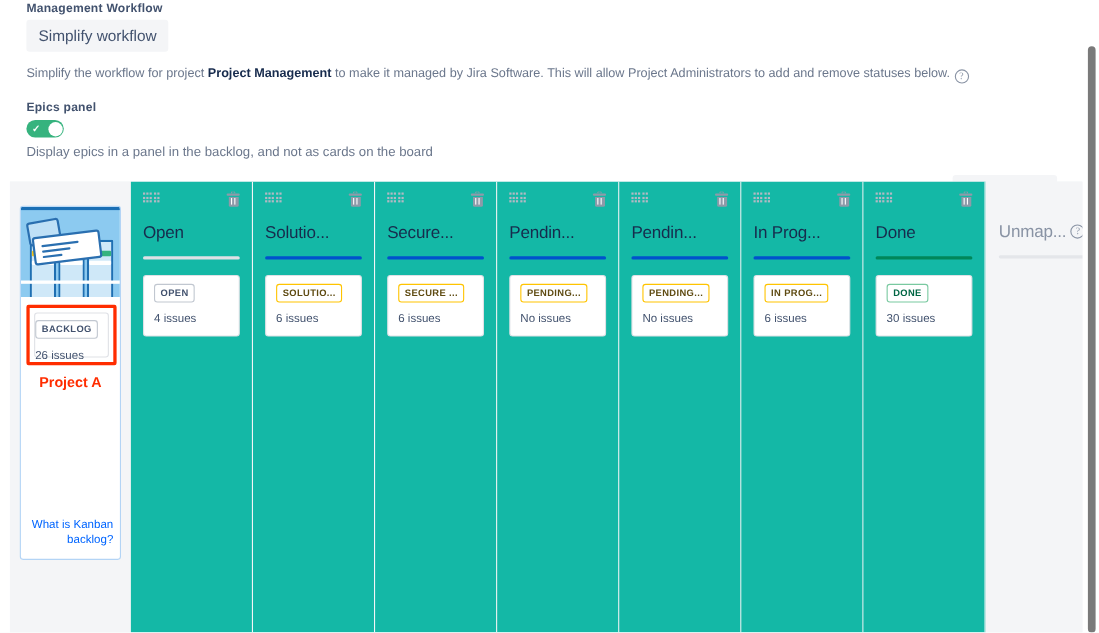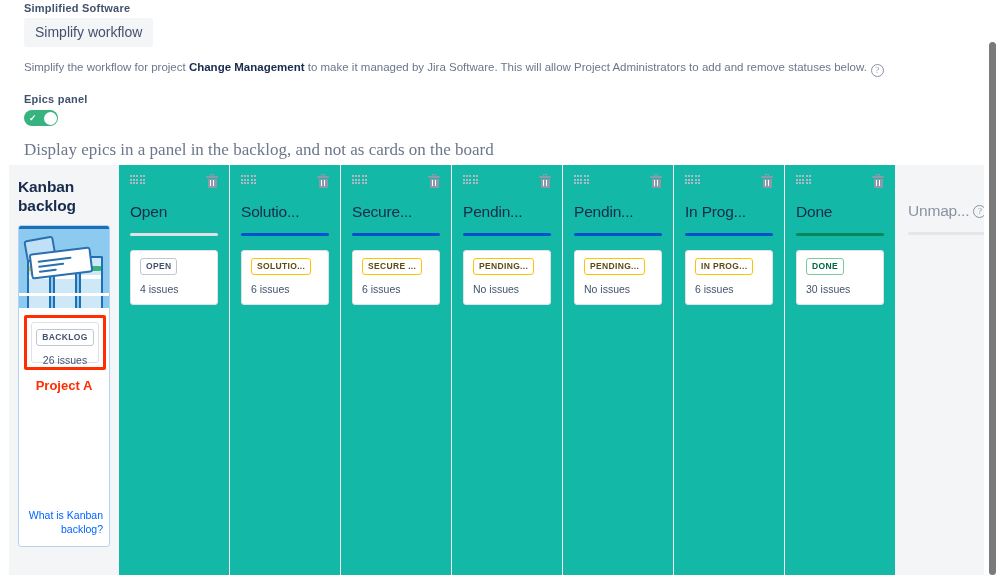--- a/index.html
+++ b/index.html
@@ -75,25 +75,24 @@
     background: #fff;
     border-radius: 50%;
   }
   .toggle .chk {
     position: absolute;
     left: 5px; top: 2px;
     color: #fff; font-size: 9px; line-height: 12px;
     font-weight: bold;
   }
   .desc2 {
-    margin-top: 16px;
-    font-size: 17px;
+    margin-top: 5px;
+    font-size: 12px;
     color: #6b778c;
     line-height: 16px;
-    font-family: Liberation Serif, serif;
   }
 
   
   .addcol-row {
     width: 975px;
     text-align: right;
     margin-top: 13px;
     padding-right: 14px;
   }
   .addcol-btn {
@@ -188,21 +187,21 @@
     width: 82px; height: 55px;
     border: 3px solid #ff2d00;
     border-radius: 2px;
   }
   .backlog-inner {
     position: absolute;
     left: 4px; top: 4px; right: 4px; bottom: 4px;
     background: #fff;
     border: 1px solid #dfe1e6;
     border-radius: 3px;
-    text-align: center;
+    text-align: left;
     padding-top: 6px;
   }
   .badge {
     display: inline-block;
     padding: 2px 5px 2px 5px;
     border: 1px solid #c1c7d0;
     border-radius: 3px;
     font-size: 8.5px;
     font-weight: bold;
     letter-spacing: .04em;
@@ -328,46 +327,45 @@
     width: 7px; height: 533px;
     background: #7a7a7a;
     border-radius: 4px;
   }
 </style>
 </head>
 <body>
 
 <div class="settings">
 
-  <div class="field-label">Simplified Software</div>
+  <div class="field-label">Management Workflow</div>
 
   <button class="simplify-btn">Simplify workflow</button>
 
   <div class="desc">
-    <span>Simplify the workflow for project </span><b>Change Management</b><span> to make it managed by Jira Software. This will allow Project Administrators to add and remove statuses below.</span><span class="help-icon">?</span>
+    <span>Simplify the workflow for project </span><b>Project Management</b><span> to make it managed by Jira Software. This will allow Project Administrators to add and remove statuses below.</span><span class="help-icon">?</span>
   </div>
 
   <div class="field-label epics-label">Epics panel</div>
 
   <div class="toggle">
     <span class="chk">✓</span>
     <span class="knob"></span>
   </div>
 
   <div class="desc2">Display epics in a panel in the backlog, and not as cards on the board</div>
 </div>
 
 <div class="addcol-row">
   <button class="addcol-btn">Add column</button>
 </div>
 
 <div class="board">
 
   <div class="backlog-panel">
-    <div class="backlog-title">Kanban backlog</div>
 
     <div class="backlog-card">
       <div class="illus">
         <div class="topbar"></div>
         <div class="board-col c1"></div>
         <div class="board-col c2"></div>
         <div class="board-col c3"></div>
         <div class="tkt" style="left:10px;top:40px;width:20px;background:#f5c518;"></div>
         <div class="tkt" style="left:36px;top:40px;width:20px;background:#8d97a5;"></div>
         <div class="tkt" style="left:62px;top:40px;width:20px;background:#36b37e;"></div>

